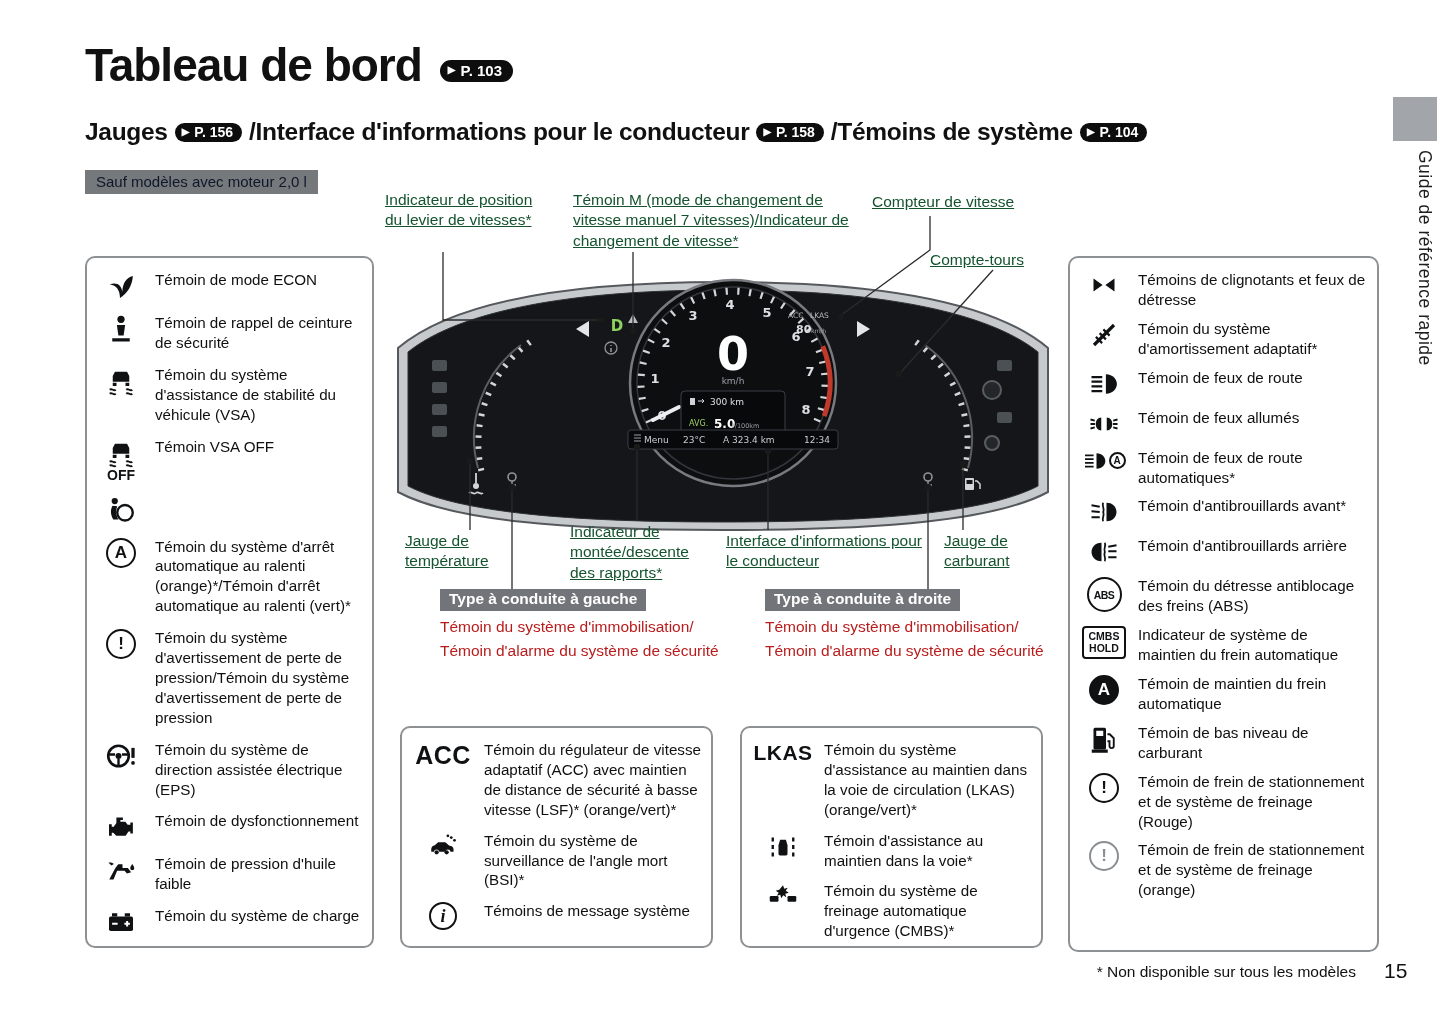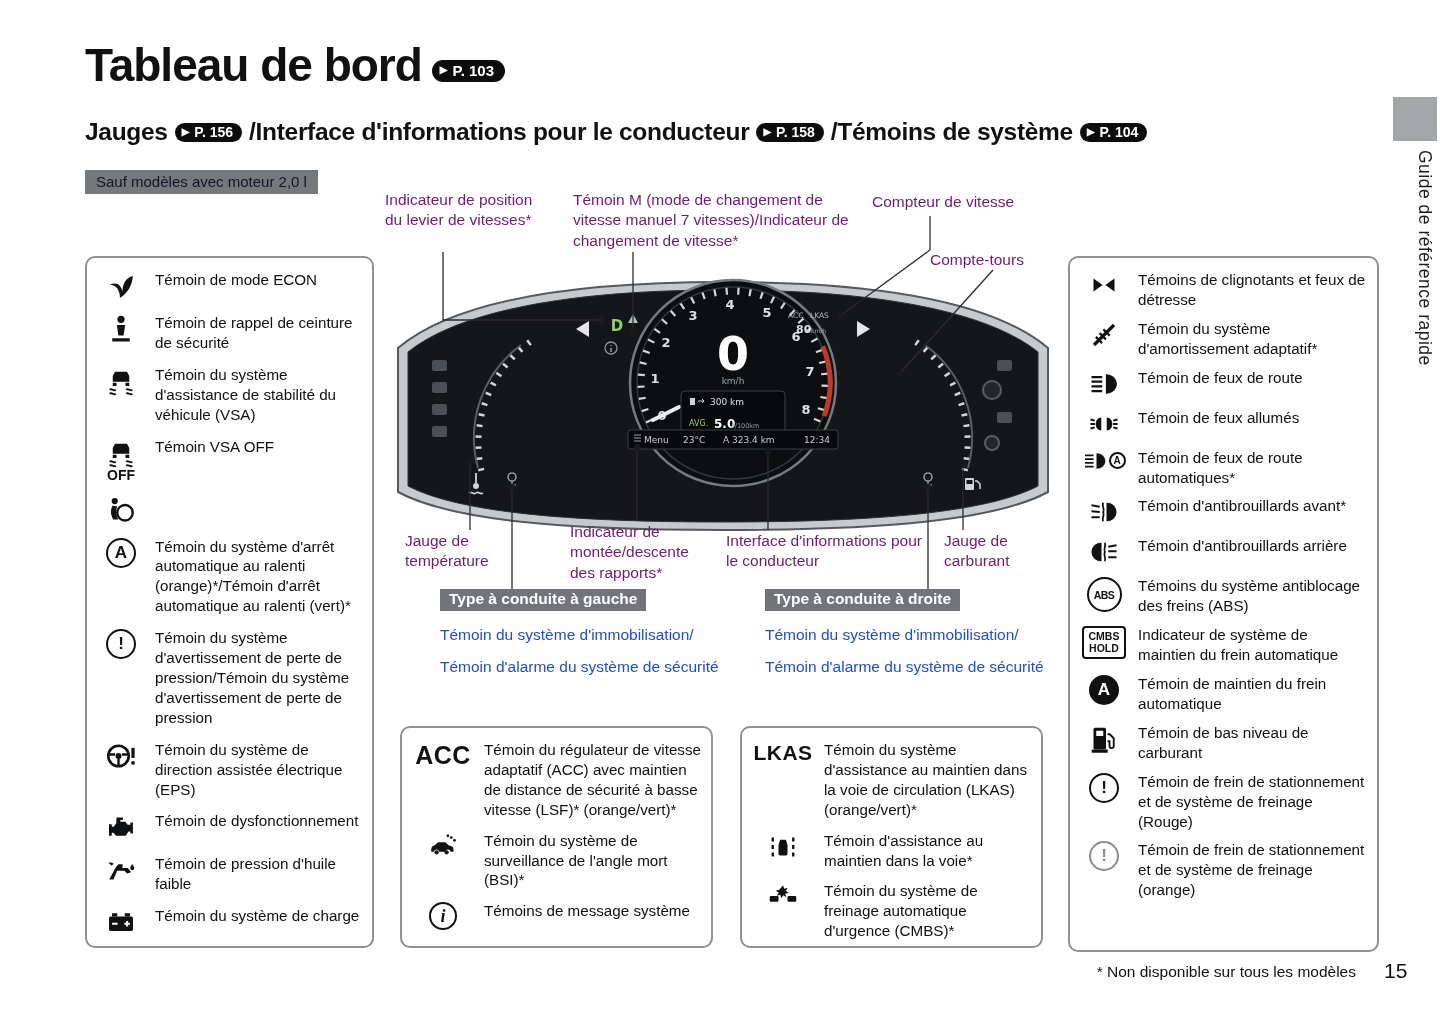--- a/index.html
+++ b/index.html
@@ -1,19 +1,19 @@
 <!DOCTYPE html>
 <html><head>
 <meta charset="utf-8">
 <style>
   html,body{margin:0;padding:0;background:#e8e8e8;}
   .page{position:relative;width:1445px;height:1019px;background:#ffffff;overflow:hidden;
         font-family:"Liberation Sans",sans-serif;color:#111;}
   
-  .title-row{position:absolute;left:85px;top:40px;display:flex;align-items:flex-end;gap:10px;}
+  .title-row{position:absolute;left:85px;top:40px;display:flex;align-items:flex-end;gap:18px;}
   .title{font-size:46px;font-weight:bold;letter-spacing:-1px;line-height:1.1;}
   .badge{display:inline-flex;align-items:center;gap:5px;background:#0d0d0d;color:#fff;
          border-radius:14px;padding:2px 11px 3px 8px;font-size:15px;font-weight:bold;white-space:nowrap;}
   .badge .barrow{font-size:10px;line-height:1;}
   .badge-lg{margin-bottom:9px;}
   .subtitle-row{position:absolute;left:85px;top:118px;display:flex;align-items:center;gap:7px;}
   .subtitle-row .st{font-size:24.5px;font-weight:bold;letter-spacing:-0.3px;white-space:nowrap;}
   .badge-sm{font-size:14px;padding:1px 9px 2px 7px;}
   .exclusion{position:absolute;left:85px;top:170px;background:#75797c;color:#0f172a;
              font-size:15px;padding:3px 11px 4px;}
@@ -59,35 +59,35 @@
   .cspd2{font-size:11px;font-weight:bold;fill:#dde0e3;}
   .cunit2{font-size:6px;fill:#9aa0a6;}
   .cinfo{font-size:9px;fill:#dde0e3;}
   .cinfo-g{font-size:8px;fill:#9fd16a;}
   .cavg{font-size:12px;font-weight:bold;fill:#ffffff;}
   .cinfo-u{font-size:6.5px;fill:#9aa0a6;}
   .cbar{font-size:9px;fill:#c9cdd1;}
   .cl{stroke:#2b2b2b;stroke-width:1.3;fill:none;}
   .cdot{fill:#1a1a1a;}
   
-  .callout{position:absolute;font-size:15.5px;line-height:1.32;color:#701a75;}
+  .callout{position:absolute;font-size:15.5px;line-height:1.32;color:#14532d;text-decoration:underline;}
   #c-gear{left:385px;top:190px;width:148px;}
   #c-m{left:573px;top:190px;width:292px;}
   #c-speed{left:872px;top:192px;width:190px;}
   #c-tach{left:930px;top:250px;width:130px;}
   #c-temp{left:405px;top:531px;width:118px;}
   #c-shift{left:570px;top:522px;width:142px;}
   #c-interface{left:726px;top:531px;width:205px;}
   #c-fuel{left:944px;top:531px;width:100px;}
   .typebox{position:absolute;}
   #type-left{left:440px;top:589px;width:320px;}
   #type-right{left:765px;top:589px;width:300px;}
   .type-pill{display:inline-block;background:#717579;color:#fff;font-size:15.5px;font-weight:bold;
              padding:1px 9px 3px;}
-  .type-line{font-size:15.5px;line-height:1.33;margin-top:11px;color:#1d4ed8;}
+  .type-line{font-size:15.5px;line-height:1.33;margin-top:3px;color:#b91c1c;}
   .typebox .type-pill{margin-bottom:3px;}
   
   .footnote{position:absolute;left:1000px;top:963px;width:356px;text-align:right;font-size:15.5px;}
   .pagenum{position:absolute;left:1384px;top:959px;font-size:21px;}
 </style>
 </head>
 <body>
 
 <div class="page">
 
@@ -303,21 +303,21 @@
           </span>
         </span>
         <div class="lbl">Témoin d'antibrouillards arrière</div>
       </div>
       <div class="row">
         <span class="icw">
           <span class="ic">
             <span class="it circ abs">ABS</span>
           </span>
         </span>
-        <div class="lbl">Témoins du système antiblocage des freins (ABS)</div>
+        <div class="lbl">Témoin du détresse antiblocage des freins (ABS)</div>
       </div>
       <div class="row">
         <span class="icw">
           <span class="ic">
             <span class="it box">CMBS
 HOLD</span>
           </span>
         </span>
         <div class="lbl">Indicateur de système de maintien du frein automatique</div>
       </div>

